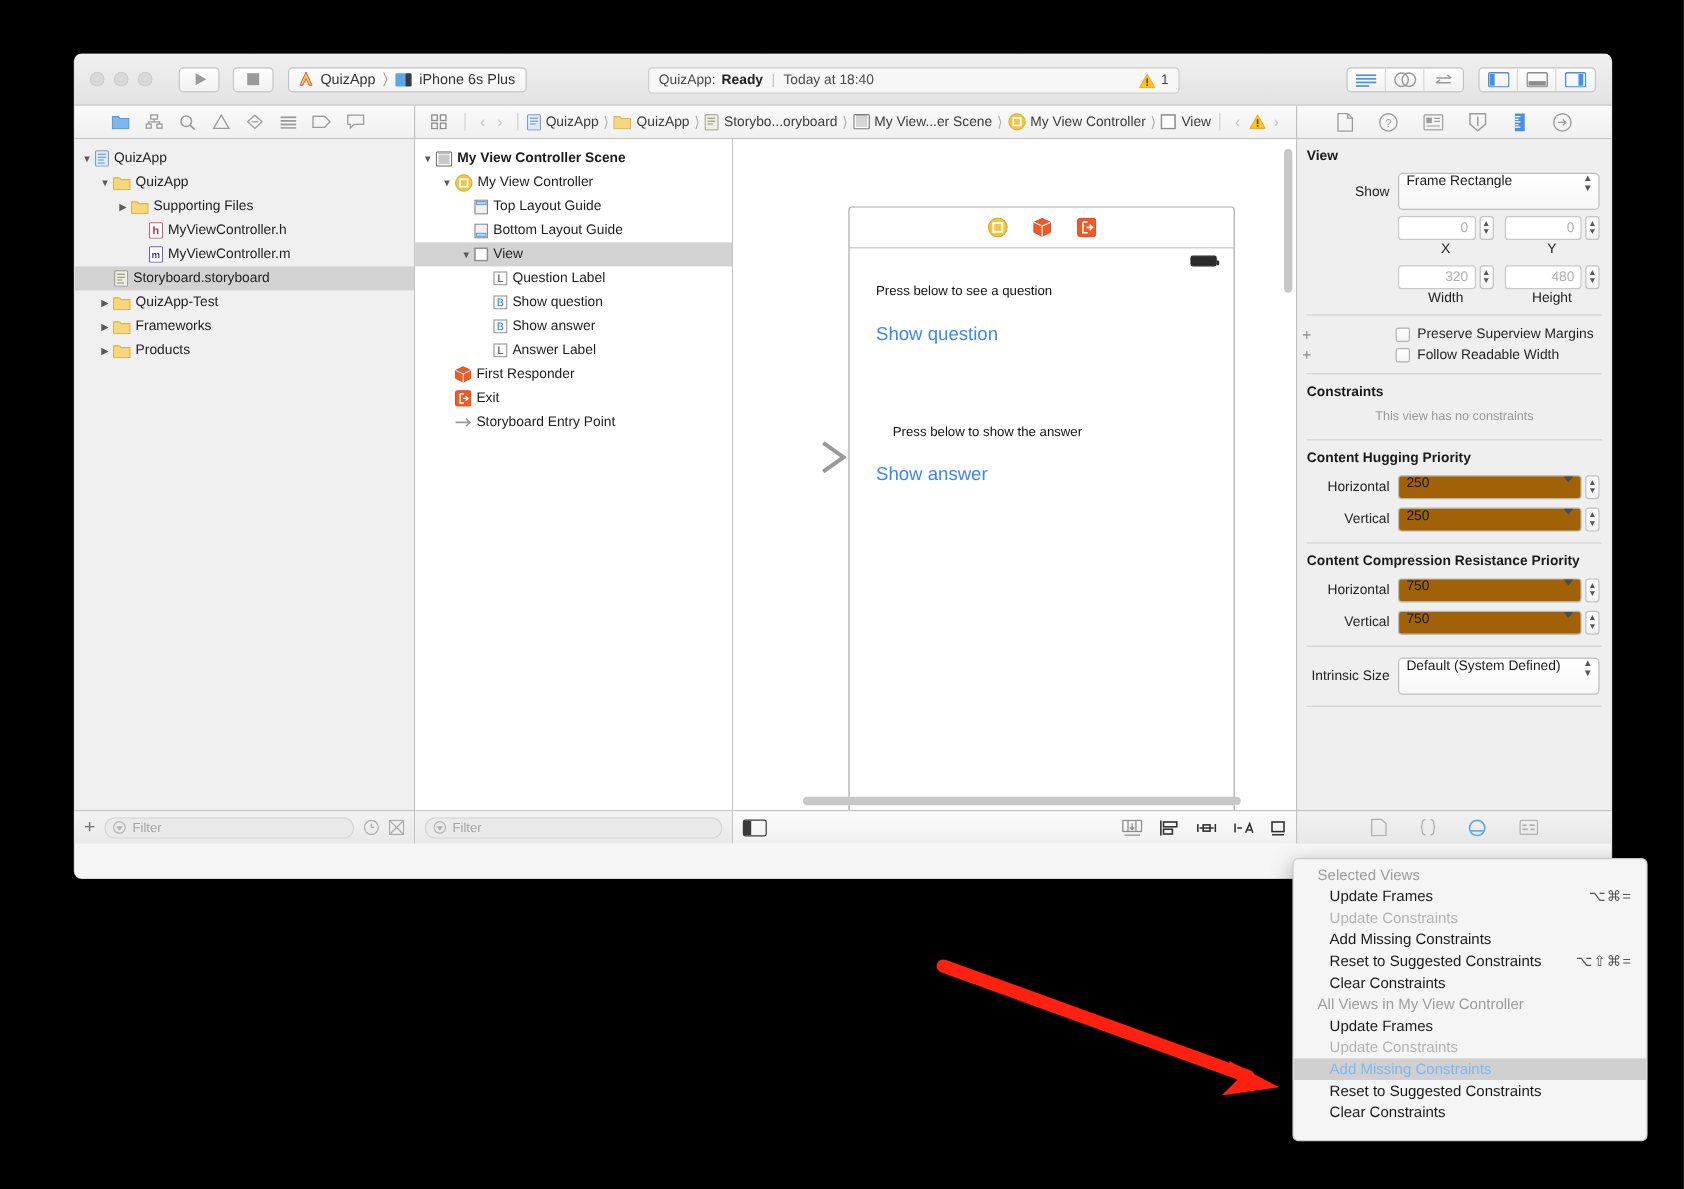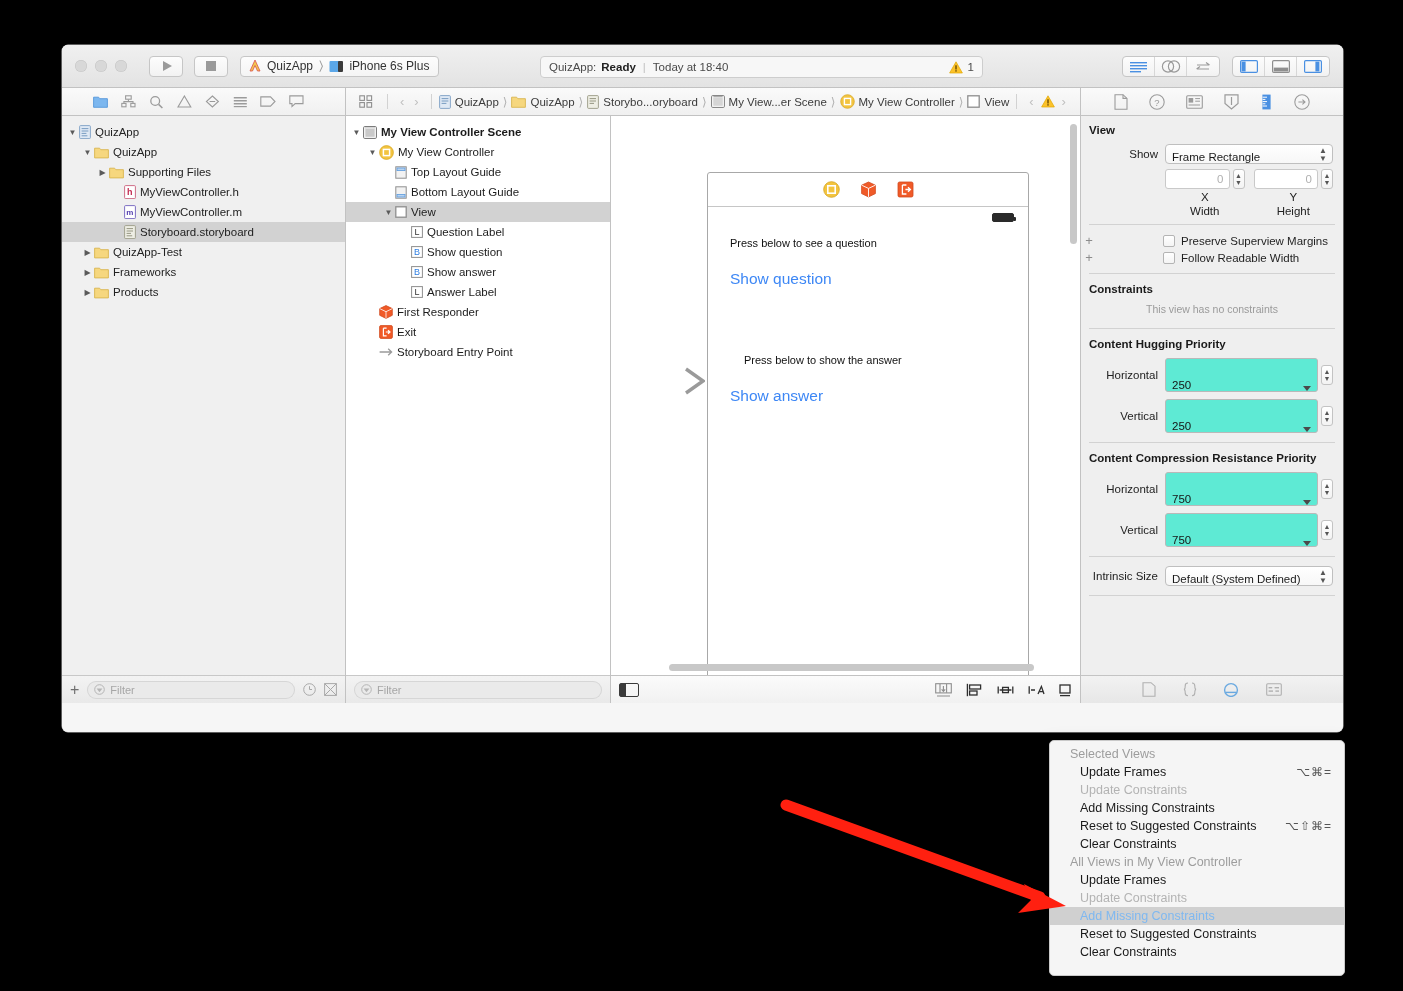--- a/index.html
+++ b/index.html
@@ -121,51 +121,51 @@
   .sc-pre { color: #9a9a9a; font-size: 10px; }
   .cb-icons { margin-left: auto; display: flex; gap: 14px; align-items: center; }
 
   
   .inspector { width: 262px; background: #efefef; display: flex; flex-direction: column; }
   .insp-body { flex: 1; overflow: hidden; font-size: 11.5px; color: #1f1f1f; }
   .insp-sec-title { font-weight: bold; font-size: 11.5px; padding: 8px 0 6px 8px; color: #1a1a1a; }
   .insp-row { display: flex; align-items: center; padding: 2px 10px 2px 0; margin-bottom: 3px; }
   .insp-lbl { width: 84px; text-align: right; padding-right: 7px; font-size: 11.5px; color: #232323; flex: none; }
   .popup {
-    flex: 1; height: 20px; background: linear-gradient(#ffffff,#f7f7f7);
+    flex: 1; height: 31px; background: linear-gradient(#ffffff,#f7f7f7);
     border: 1px solid #bfbfbf; border-radius: 4px;
-    display: flex; align-items: flex-end; padding: 0 6px; font-size: 11.5px; color: #1a1a1a;
+    display: flex; align-items: flex-start; padding: 0 6px; font-size: 11.5px; color: #1a1a1a;
     position: relative;
   }
   .popup .updown { position: absolute; right: 5px; font-size: 8px; line-height: 8px; color: #555; text-align: center; }
   .numfield {
     height: 20px; border: 1px solid #c9c9c9; border-radius: 3px; background: #fff;
     display: flex; align-items: center; justify-content: flex-end; padding-right: 5px;
     font-size: 11.5px; color: #b0b0b0;
   }
   .stepper { width: 12px; height: 20px; border: 1px solid #c3c3c3; border-radius: 3px; background: linear-gradient(#fff,#f3f3f3); display: flex; flex-direction: column; align-items: center; justify-content: center; font-size: 7px; line-height: 7px; color: #555; }
   .axis-lbl { text-align: center; font-size: 11.5px; color: #222; }
   .insp-divider { height: 1px; background: #d2d2d2; margin: 7px 8px; }
   .checkrow { display: flex; align-items: center; padding: 1px 0 1px 0; }
   .plus-s { width: 16px; text-align: center; color: #8c8c8c; font-size: 13px; }
   .cbox { width: 12px; height: 12px; border: 1px solid #b4b4b4; border-radius: 2px; background: linear-gradient(#fff,#f4f4f4); margin-right: 6px; margin-left: 82px; }
   .insp-note { font-size: 10.5px; color: #9a9a9a; text-align: center; padding: 2px 0 6px 0; }
   .combo {
-    flex: 1; height: 34px; background: #5eead4; border: 1px solid #b9b9b9; border-radius: 3px;
-    display: flex; align-items: flex-end; padding: 0 6px; font-size: 11.5px; color: #151515; position: relative;
+    flex: 1; height: 20px; background: #a16207; border: 1px solid #b9b9b9; border-radius: 3px;
+    display: flex; align-items: flex-start; padding: 0 6px; font-size: 11.5px; color: #151515; position: relative;
   }
   .combo .caret { position: absolute; right: 6px; width: 0; height: 0; border-left: 4px solid transparent; border-right: 4px solid transparent; border-top: 5px solid #4a4a4a; }
   .insp-bottom { height: 28px; border-top: 1px solid #c4c4c4; background: linear-gradient(#f2f2f2,#e7e7e7); display: flex; align-items: center; justify-content: space-around; padding: 0 48px; }
 
   
   .ctxmenu {
-    position: absolute; left: 1049px; top: 715px; width: 296px; height: 236px;
+    position: absolute; left: 1077px; top: 715px; width: 296px; height: 236px;
     background: #f5f5f5; border: 1px solid #c9c9c9; border-radius: 5px;
     box-shadow: 0 6px 18px rgba(0,0,0,0.35);
-    padding: 4px 0; font-size: 12.5px; overflow: hidden; margin-top: 25px;
+    padding: 4px 0; font-size: 12.5px; overflow: hidden;
   }
   .mi { height: 18px; display: flex; align-items: center; padding: 0 12px 0 30px; color: #1a1a1a; white-space: nowrap; }
   .mi.hdr { color: #9d9d9d; padding-left: 20px; }
   .mi.dim { color: #b3b3b3; text-align: center; }
   .mi.hl { background: #d0d0d0; color: #7fb8f0; }
   .mi .sc { margin-left: auto; font-size: 12px; color: #555; letter-spacing: 1px; }
 
   
   .annot { position: absolute; left: 0; top: 0; width: 1403px; height: 991px; pointer-events: none; }
 </style>
@@ -469,21 +469,21 @@
               <span class="rowlbl" style="">MyViewController.h</span>
             </div>
             <div class="row" style="padding-left:49px">
               <span class="tw"></span>
               <svg width="12" height="14" viewBox="0 0 12 14" style="flex:none">
                 <rect x="0.6" y="0.6" width="10.8" height="13" rx="1" fill="#fff" stroke="#6f5fbc" stroke-width="0.9"></rect>
                 <text x="5.8" y="10.2" font-size="8" fill="#5540b0" text-anchor="middle" font-family="Liberation Sans, sans-serif" font-weight="bold">m</text>
               </svg>
               <span class="rowlbl" style="">MyViewController.m</span>
             </div>
-            <div class="row sel" style="padding-left:49px">
+            <div class="row sel" style="padding-left:20px">
               <span class="tw"></span>
               <svg width="12" height="14" viewBox="0 0 12 14" style="flex:none">
                 <rect x="0.6" y="0.6" width="10.8" height="13" rx="1" fill="#eeeee4" stroke="#9a9a86" stroke-width="0.9"></rect>
                 <g stroke="#8c8c78" stroke-width="0.9">
                   <path d="M2.6 3.6 H9 M2.6 6 H9 M2.6 8.4 H7 M2.6 10.8 H8.2"></path>
                 </g>
               </svg>
               <span class="rowlbl" style="">Storyboard.storyboard</span>
             </div>
             <div class="row" style="padding-left:19px">
@@ -741,20 +741,30 @@
             <div style="flex:1; display:flex; gap:3px;">
               <div class="numfield" style="flex:1;">0</div>
               <div class="stepper">▲<br>▼</div>
             </div>
           </div>
           <div style="display:flex; padding:2px 10px 0 84px; gap:9px;">
             <div class="axis-lbl" style="flex:1;">X</div>
             <div class="axis-lbl" style="flex:1;">Y</div>
           </div>
 
+          <div style="display:flex; padding:7px 10px 0 84px; gap:9px;">
+            <div style="flex:1; display:flex; gap:3px;">
+              <div class="numfield" style="flex:1;">320</div>
+              <div class="stepper">▲<br>▼</div>
+            </div>
+            <div style="flex:1; display:flex; gap:3px;">
+              <div class="numfield" style="flex:1;">480</div>
+              <div class="stepper">▲<br>▼</div>
+            </div>
+          </div>
           <div style="display:flex; padding:2px 10px 0 84px; gap:9px;justify-content:center;">
             <div class="axis-lbl" style="flex:1;">Width</div>
             <div class="axis-lbl" style="flex:1;">Height</div>
           </div>
 
           <div class="insp-divider"></div>
 
 
           <div class="checkrow">
             <span class="plus-s">+</span>

